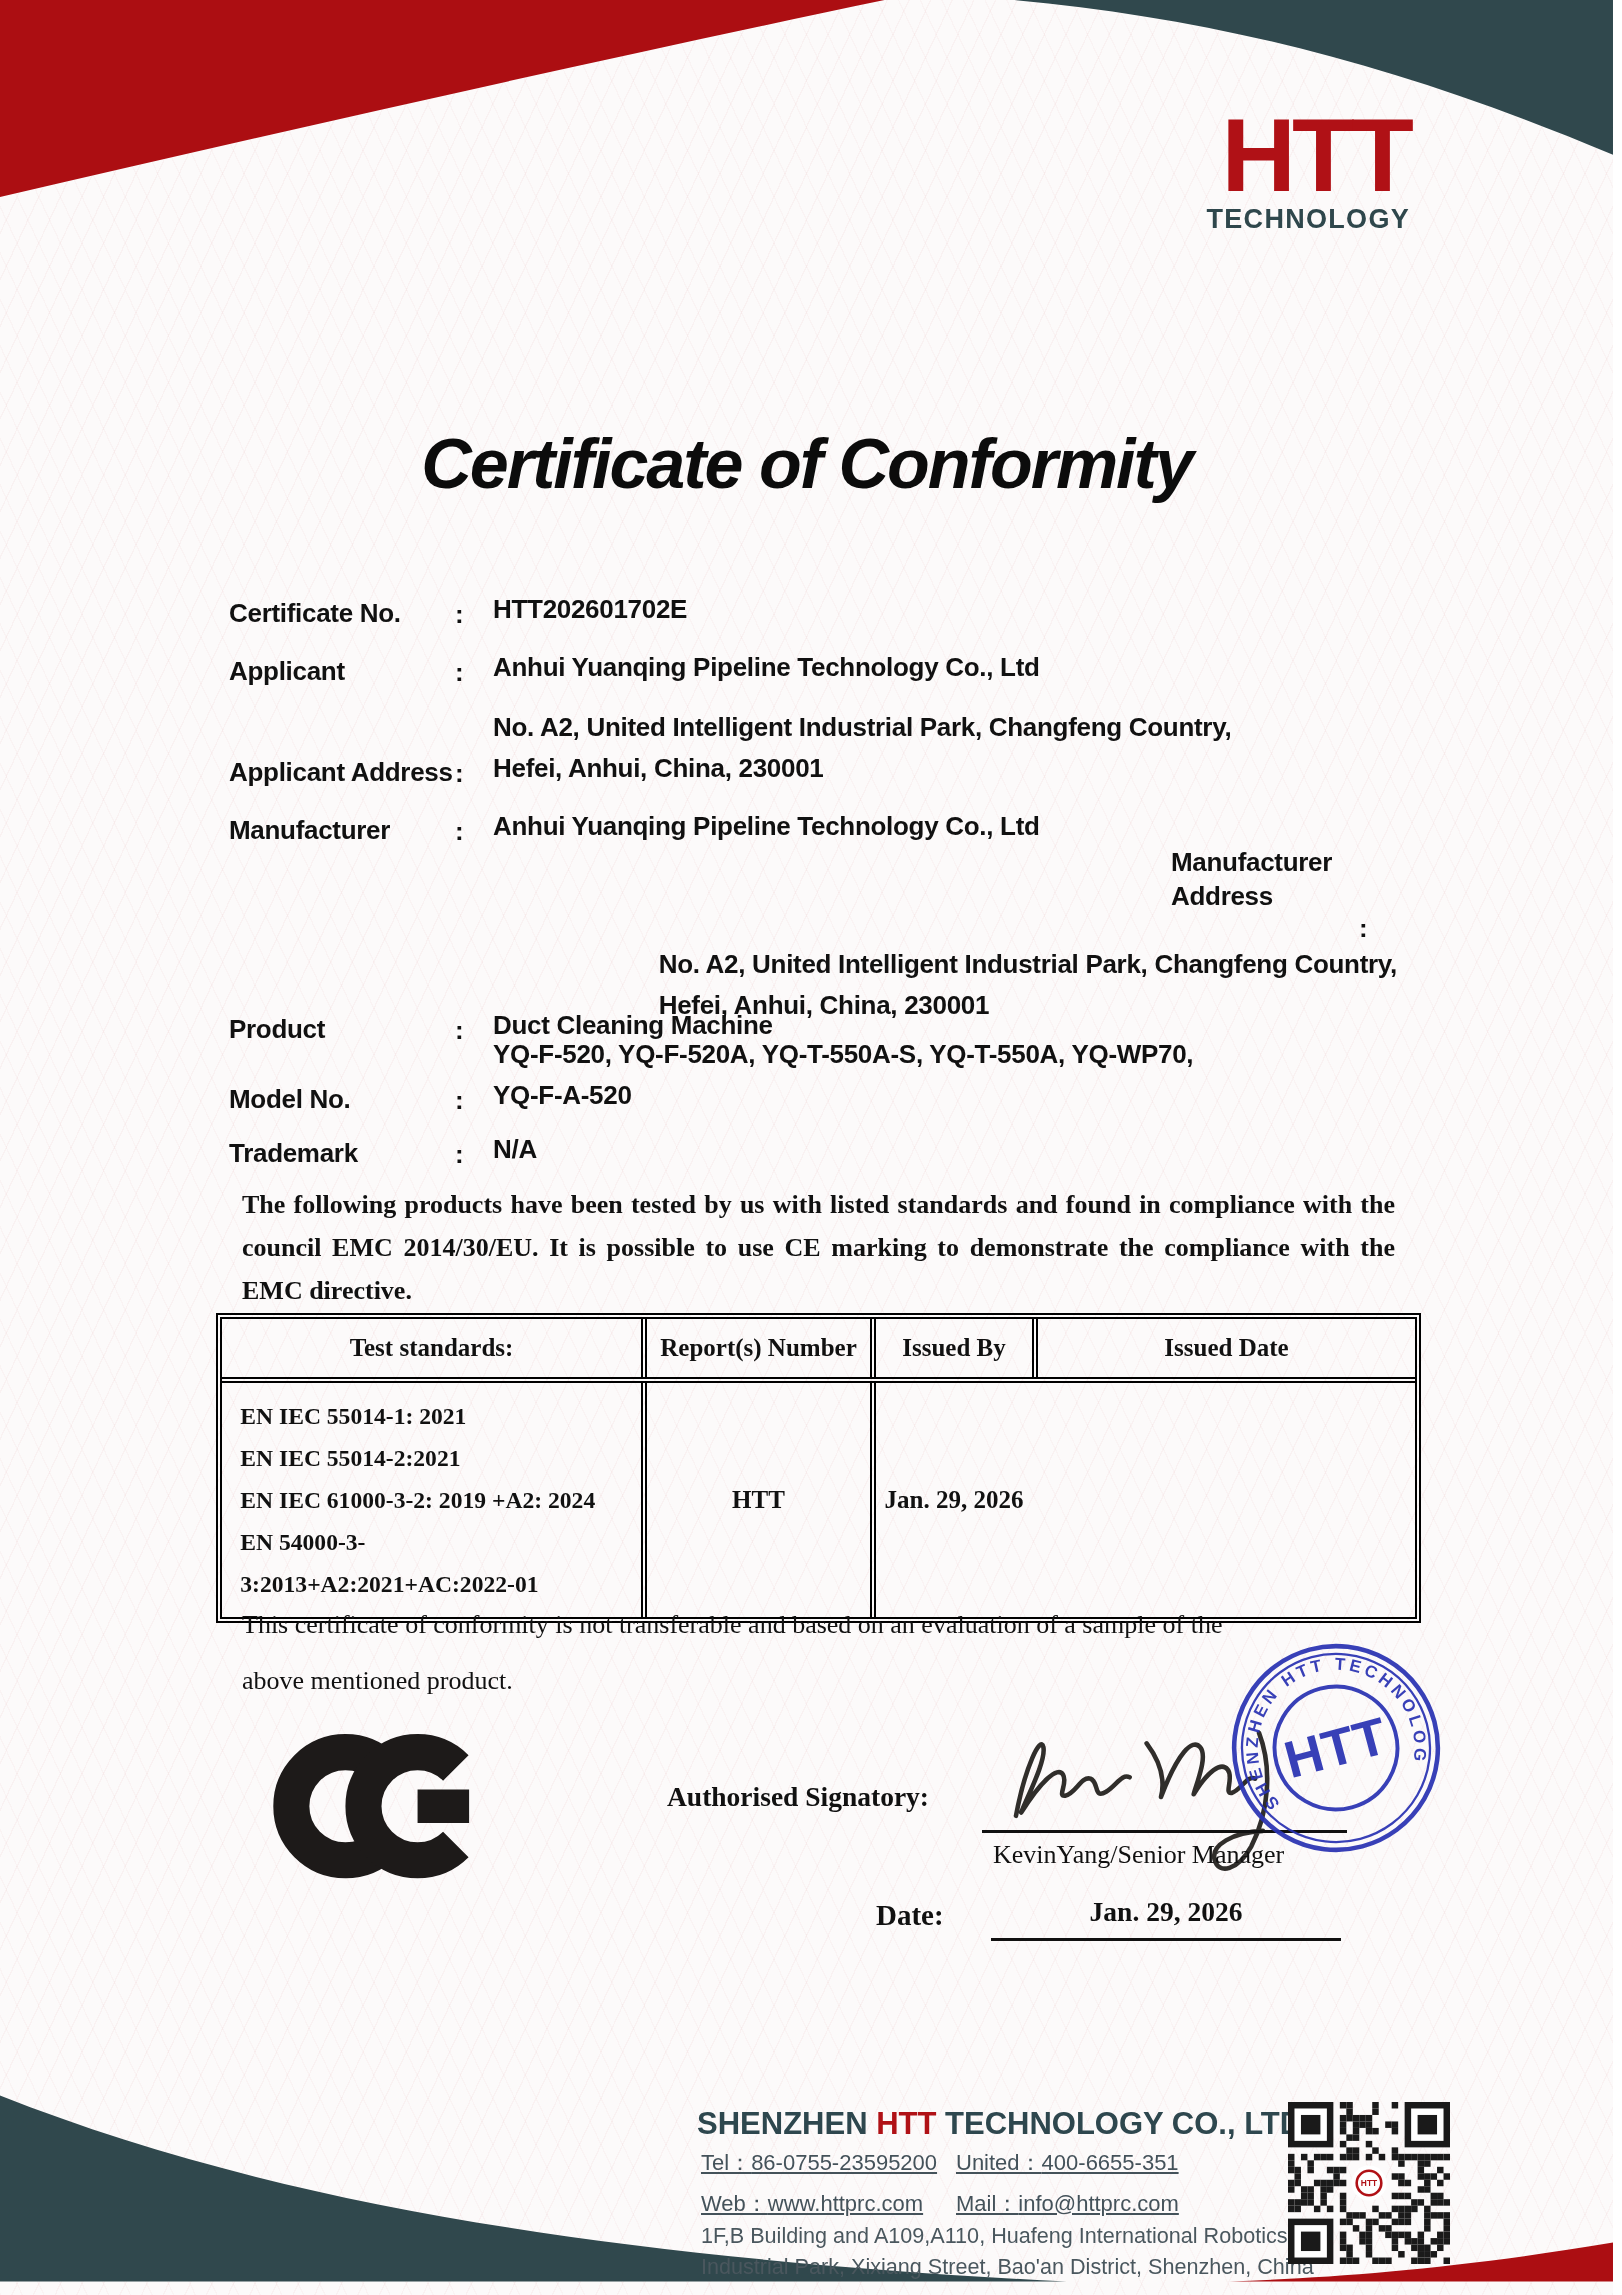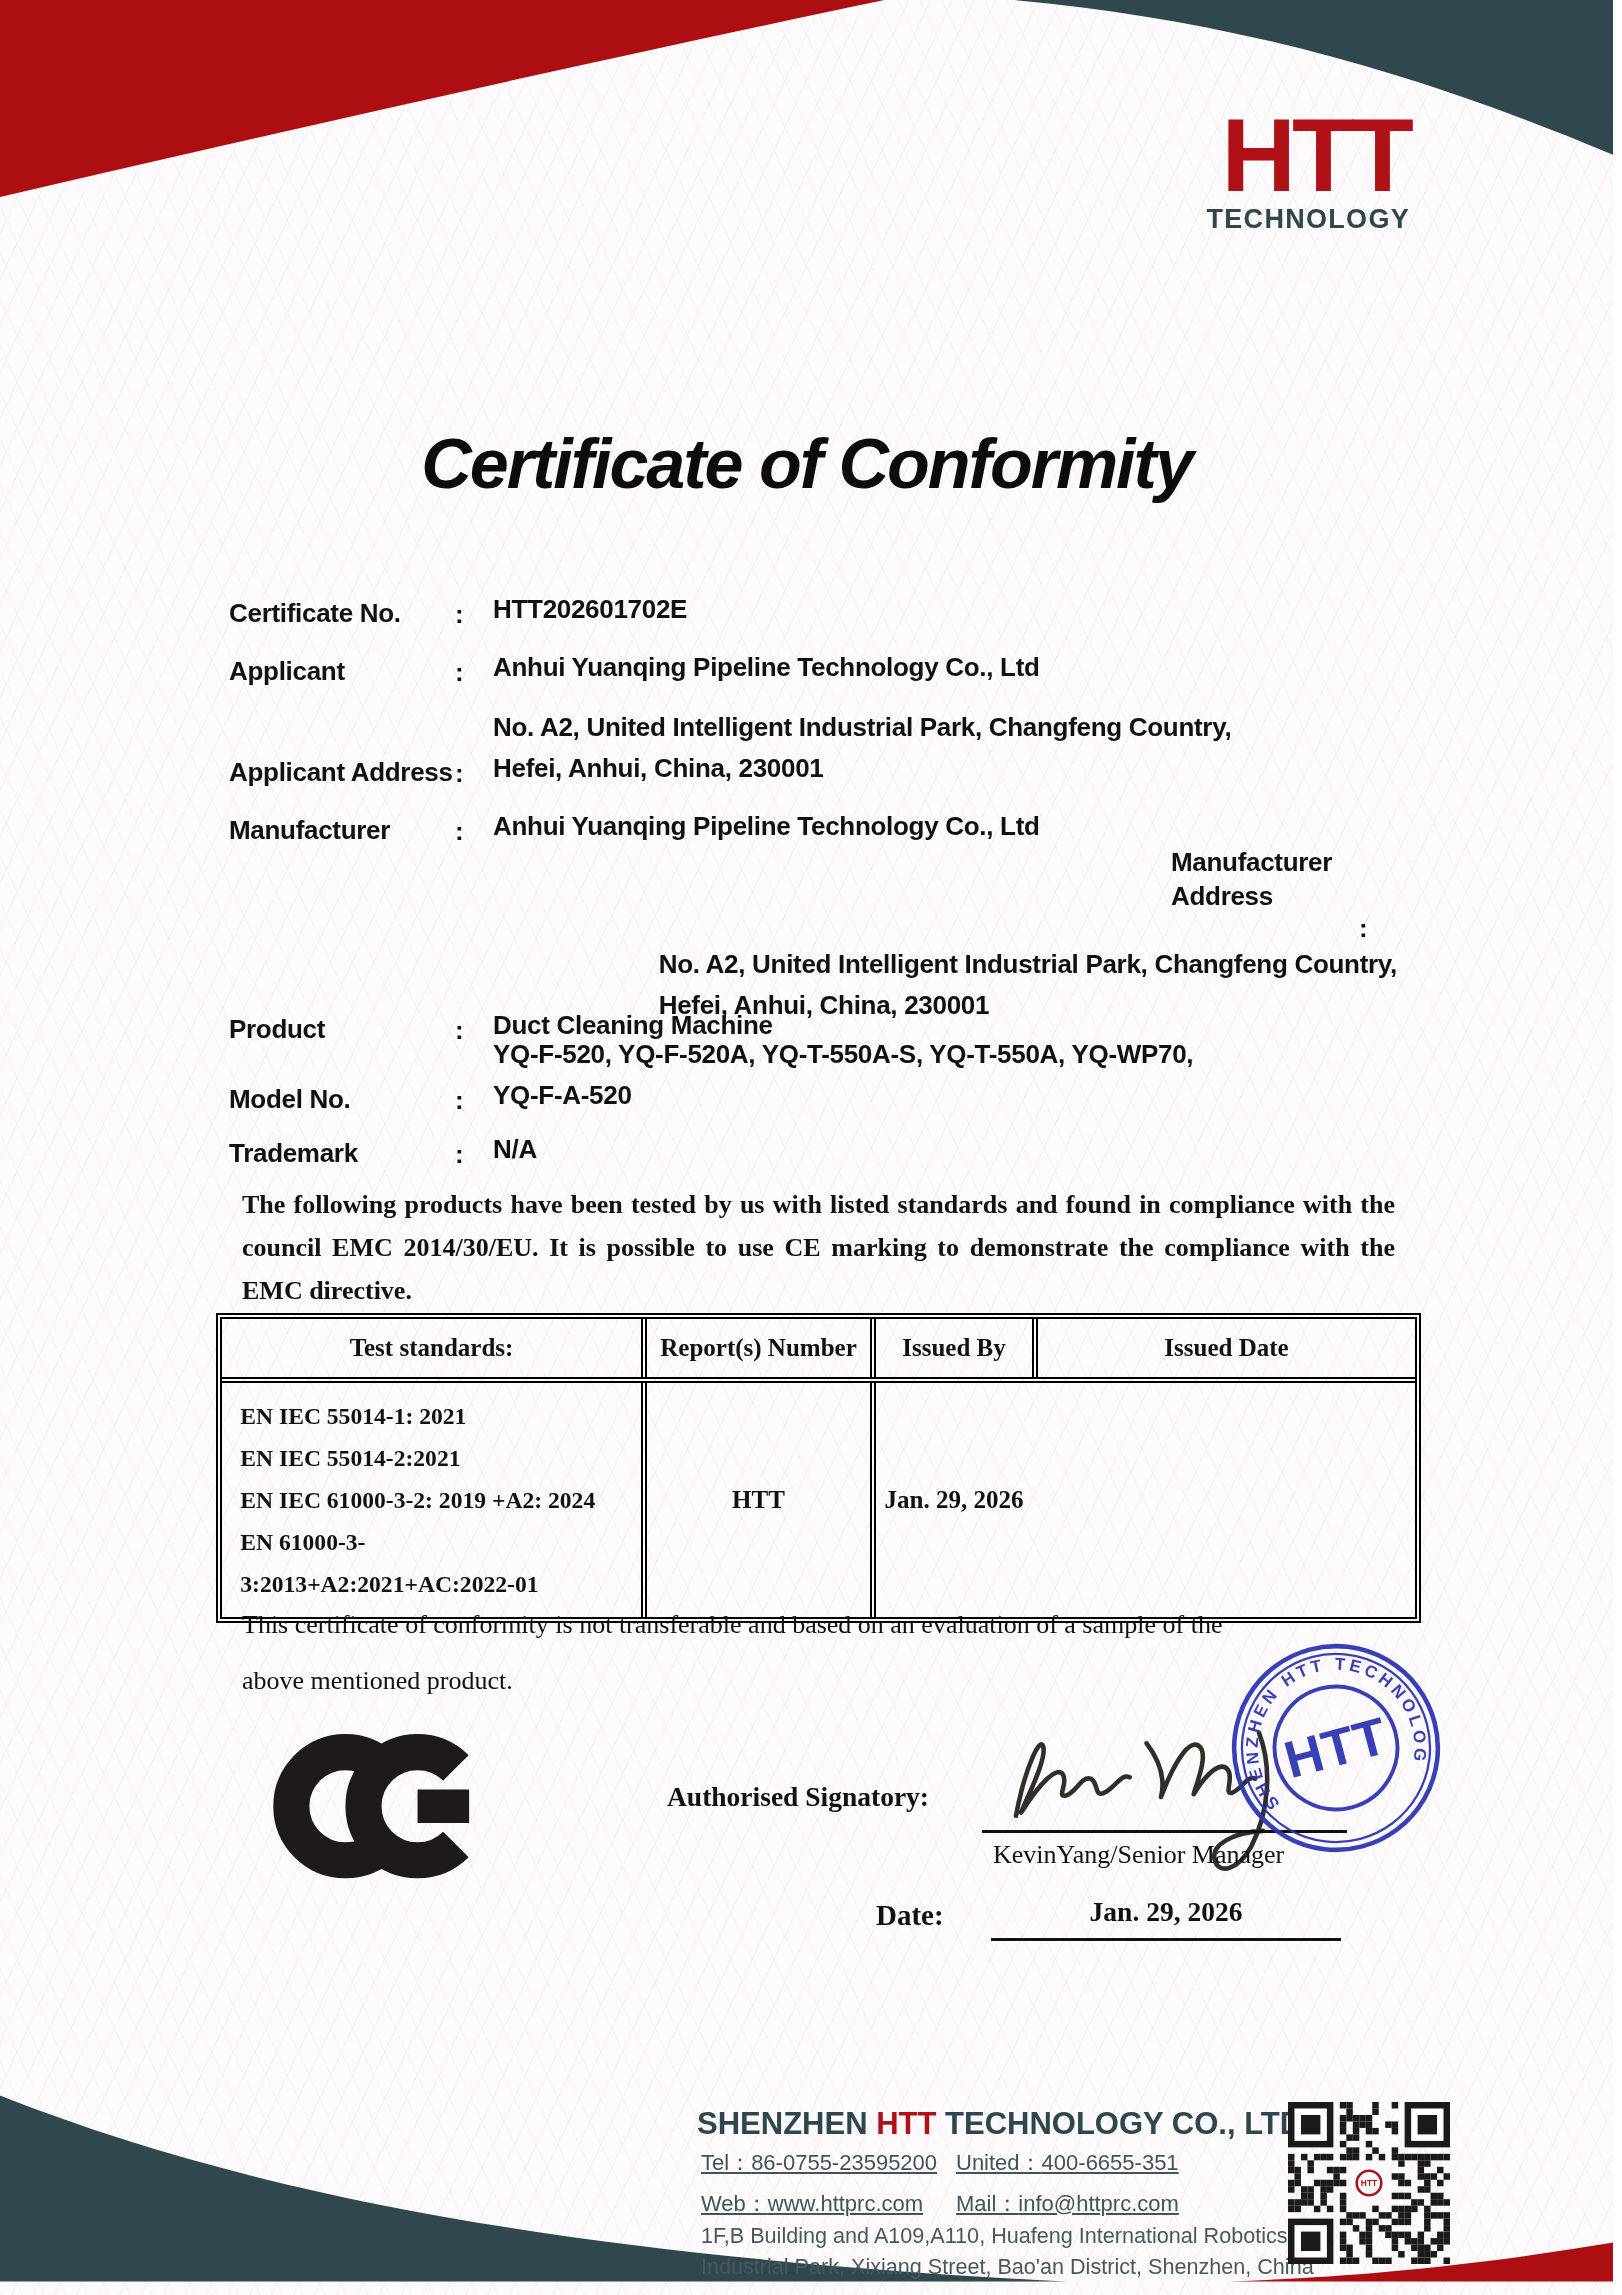--- a/index.html
+++ b/index.html
@@ -164,21 +164,21 @@
         <div>Test standards:</div>
         <div>Report(s) Number</div>
         <div>Issued By</div>
         <div>Issued Date</div>
       </div>
       <div class="t-body">
         <div class="standards-cell">
           <div>EN IEC 55014-1: 2021</div>
           <div>EN IEC 55014-2:2021</div>
           <div>EN IEC 61000-3-2: 2019 +A2: 2024</div>
-          <div>EN 61000-3-3:2013+A2:2021+AC:2022-01</div>
+          <div>EN 54000-3-3:2013+A2:2021+AC:2022-01</div>
         </div>
         <div>HTT</div>
         <div>Jan. 29, 2026</div>
       </div>
     </div>
 
     <div class="statement serif">This certificate of conformity is not transferable and based on an evaluation of a sample of the above mentioned product.</div>
 
     <svg class="ce" viewBox="0 0 340 230" aria-hidden="true">
       <g stroke="#1d1a19" stroke-width="56" fill="none">

